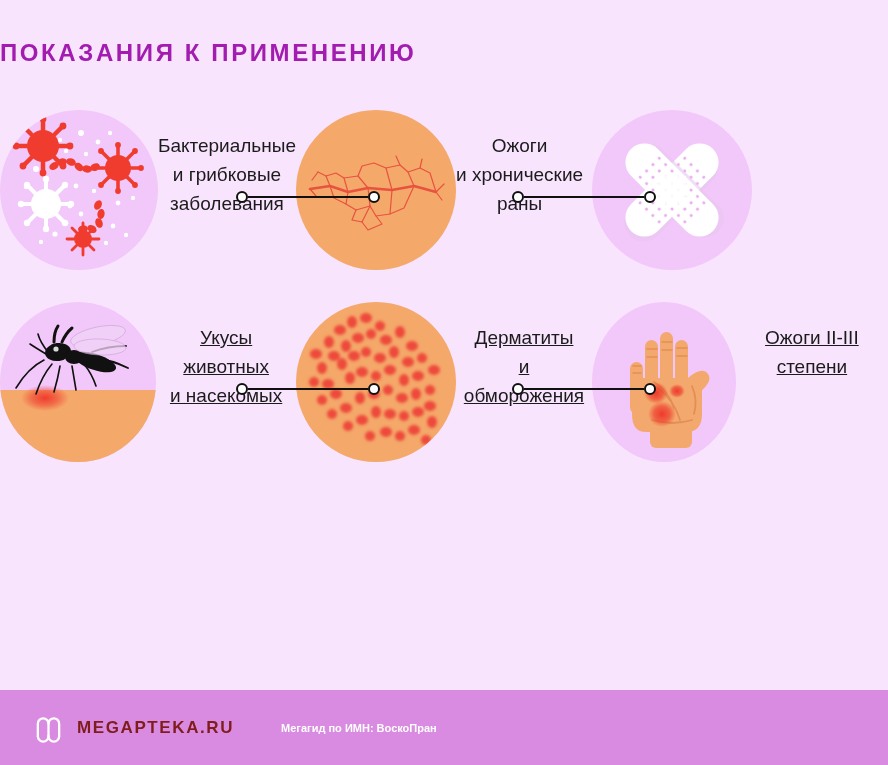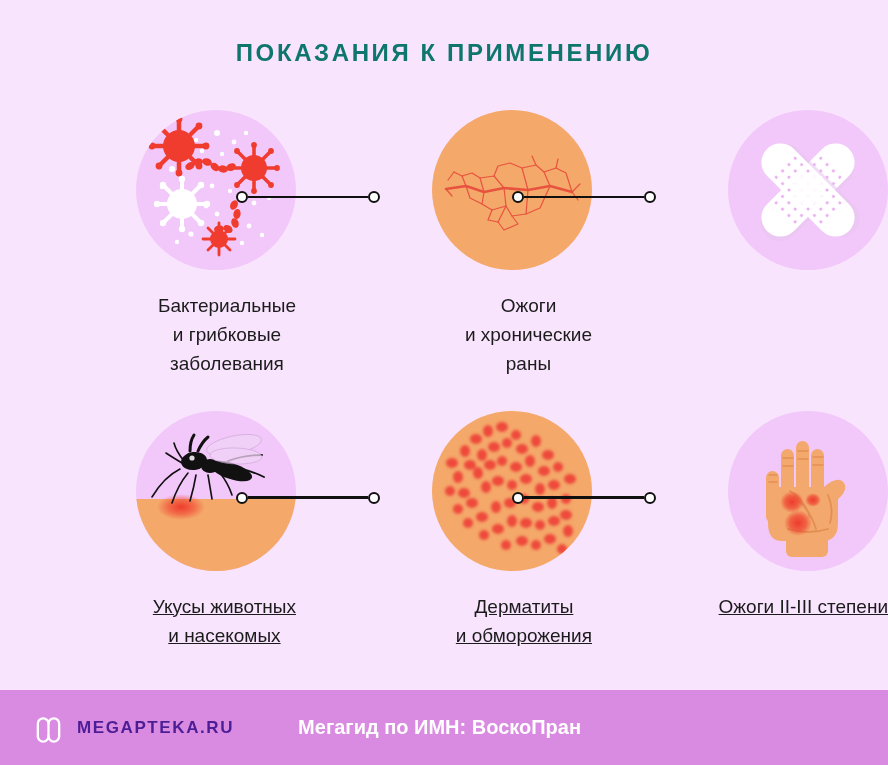--- a/index.html
+++ b/index.html
@@ -20,47 +20,46 @@
     height: 765px;
     background: #f9e4fe;
   }
 
   
   .title {
     position: absolute;
     top: 39px;
     left: 0;
     width: 888px;
-    text-align: center;
     font-size: 24px;
     font-weight: bold;
     letter-spacing: 2.6px;
-    color: #0f766e;
+    color: #a21caf;
     text-transform: uppercase;
   }
 
   
   .grid {
     position: absolute;
     top: 110px;
     left: 0;
     width: 888px;
   }
   .row {
     position: relative;
     display: flex;
     justify-content: center;
     align-items: flex-start;
   }
   .row-2 { margin-top: 32px; text-decoration: underline; }
   .cell {
     width: 296px;
     display: flex;
-    flex-direction: column;
-    align-items: flex-end;
+    flex-direction: row;
+    align-items: flex-start;
   }
   .circle-wrap {
     position: relative;
     width: 160px;
     height: 160px;
   }
   .circle {
     position: absolute;
     inset: 0;
     border-radius: 50%;
@@ -119,25 +118,25 @@
     margin-left: 33px;
     width: 31px;
     height: 31px;
     flex: 0 0 auto;
   }
   .footer-brand {
     margin-left: 13px;
     font-size: 17px;
     font-weight: bold;
     letter-spacing: 1.6px;
-    color: #4c1d95;
+    color: #7f1d1d;
   }
   .footer-sub {
-    margin-left: 64px;
-    font-size: 20px;
+    margin-left: 47px;
+    font-size: 11px;
     font-weight: bold;
     color: #ffffff;
   }
 
   svg { display: block; }
 </style>
 </head>
 <body>
 
 <div class="page">

